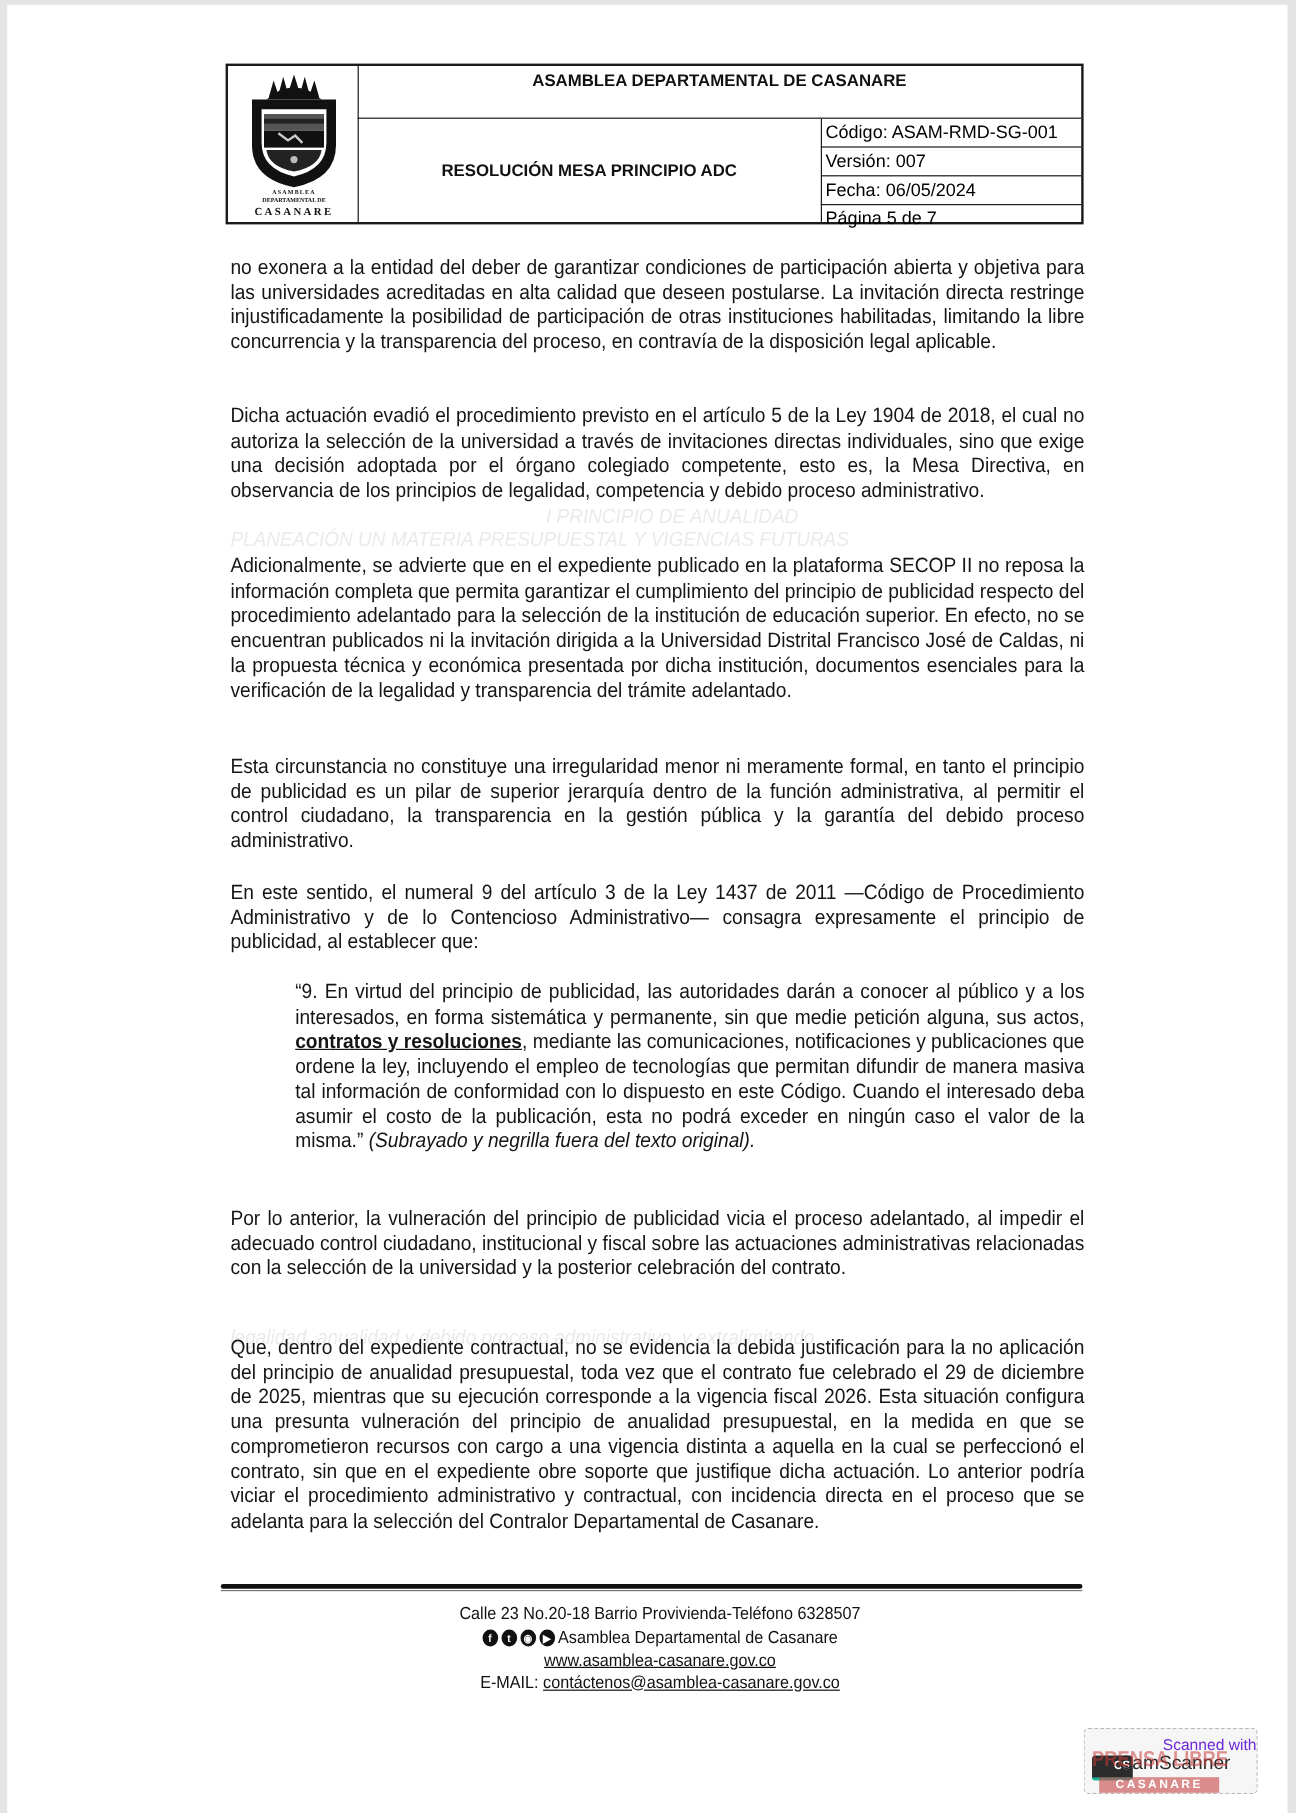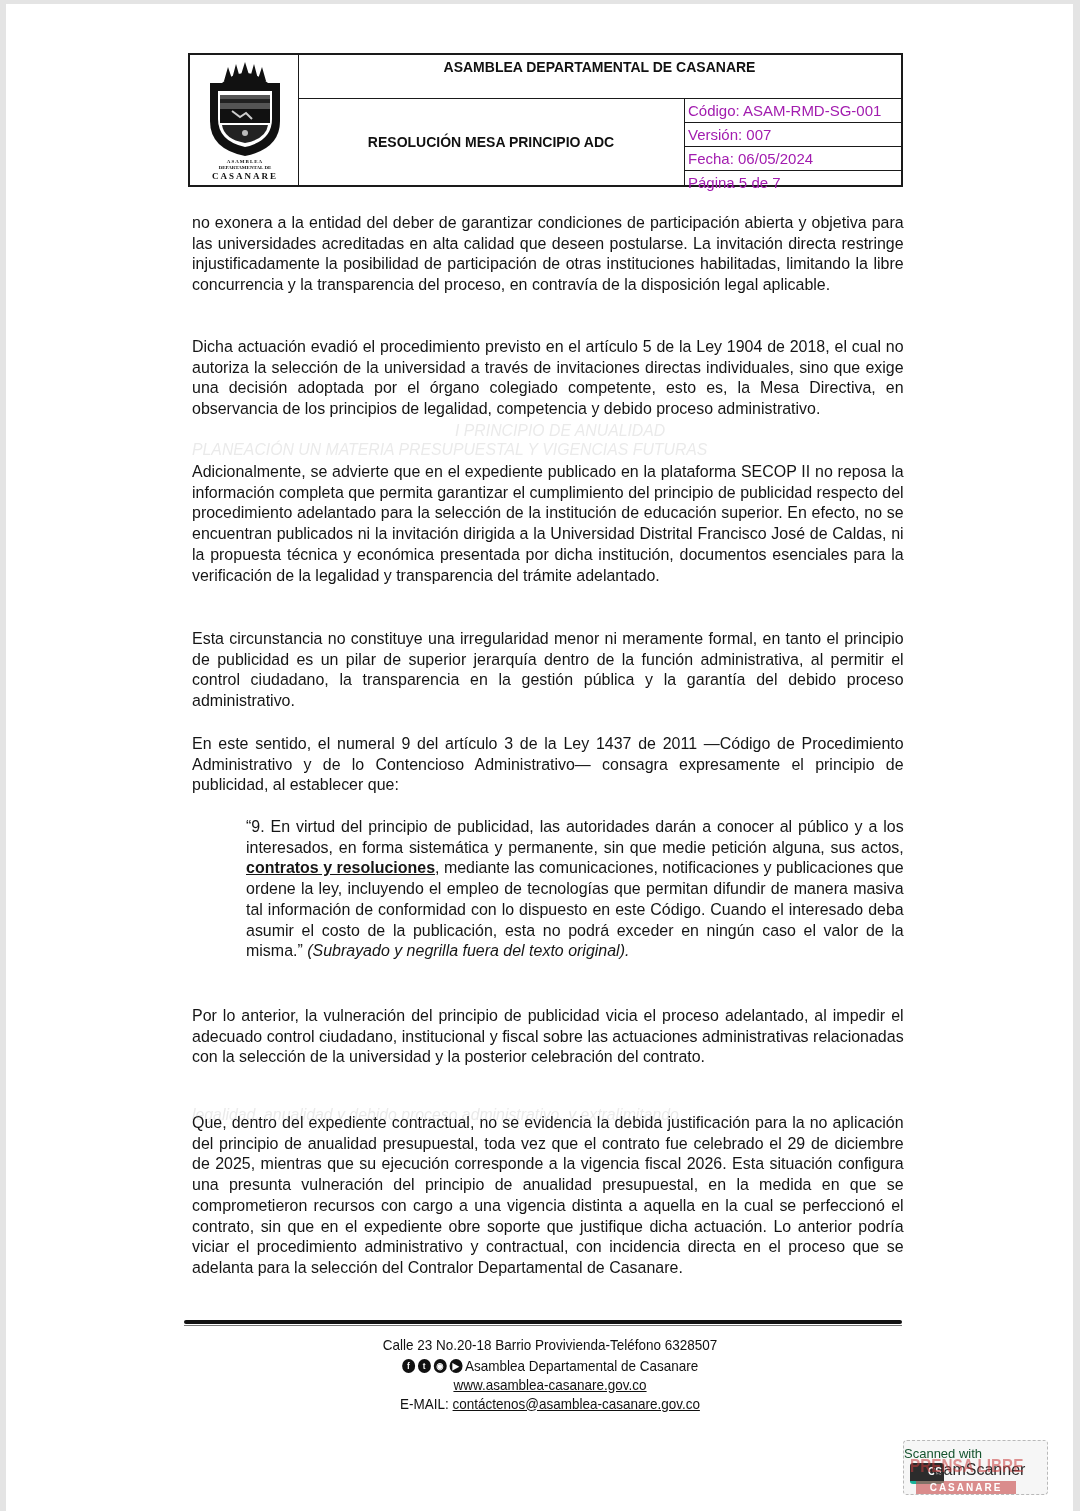--- a/index.html
+++ b/index.html
@@ -31,21 +31,21 @@
     position: absolute; left: 108px; top: 44px; width: 386px; bottom: 0;
     display: flex; align-items: center; justify-content: center;
     font-weight: bold; font-size: 14px; color: #111;
     border-right: 1.5px solid #1a1a1a;
   }
   .hdr .meta-cell {
     position: absolute; left: 494px; top: 44px; right: 0; bottom: 0;
   }
   .meta-row {
     height: 24px; border-bottom: 1.5px solid #1a1a1a;
-    font-size: 15px; color: #a21caf; padding-left: 4px; line-height: 24px;
+    font-size: 15px; color: #000000; padding-left: 4px; line-height: 24px;
     box-sizing: border-box;
   }
   .meta-row:last-child { border-bottom: none; }
 
   
   .logo-wrap { position: absolute; left: 12px; top: 4px; width: 86px; height: 122px; }
   .logo-caption {
     position: absolute; left: 0; top: 100px; width: 86px; text-align: center;
     font-family: "Liberation Serif", serif; font-weight: bold; color: #111;
   }
@@ -91,22 +91,22 @@
   }
   .footer a, .footer .link { color: #111; text-decoration: underline; }
 
   
   .cs {
     position: absolute; left: 903px; top: 1440px; width: 145px; height: 55px;
     border: 1.5px dashed #b9b9b9; border-radius: 4px; box-sizing: border-box;
     background: rgba(245,245,245,0.9);
   }
   .cs .scanned {
-    position: absolute; left: 0; top: 5px; width: 100%; text-align: left;
-    font-size: 13px; color: #14532d; font-family: "Liberation Sans", sans-serif;
+    position: absolute; left: 0; top: 5px; width: 100%; text-align: right;
+    font-size: 13px; color: #6d28d9; font-family: "Liberation Sans", sans-serif;
   }
   .cs .cs-logo {
     position: absolute; left: 6px; top: 22px; width: 18px; height: 18px;
     background: #2c2c2c; border-radius: 3px; color: #fff; font-size: 10px;
     font-weight: bold; line-height: 18px; text-align: center;
     border-bottom: 3px solid #19b39a;
     padding-left: 16px;
   }
   .cs .cs-name {
     position: absolute; left: 28px; top: 20px; font-size: 16px; color: #2a2a2a;

